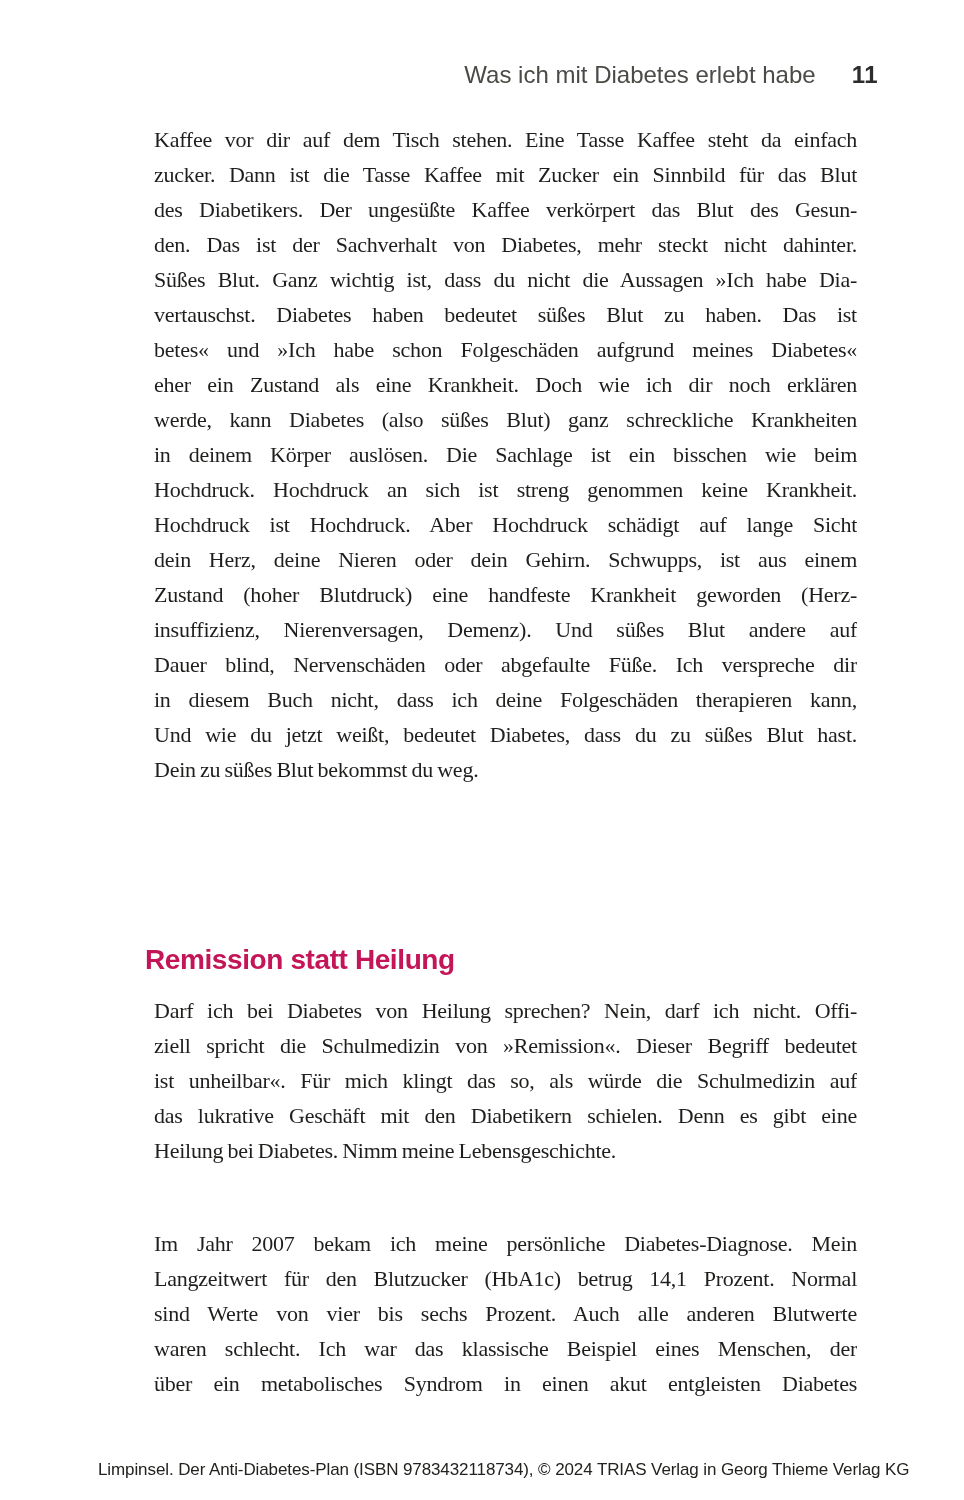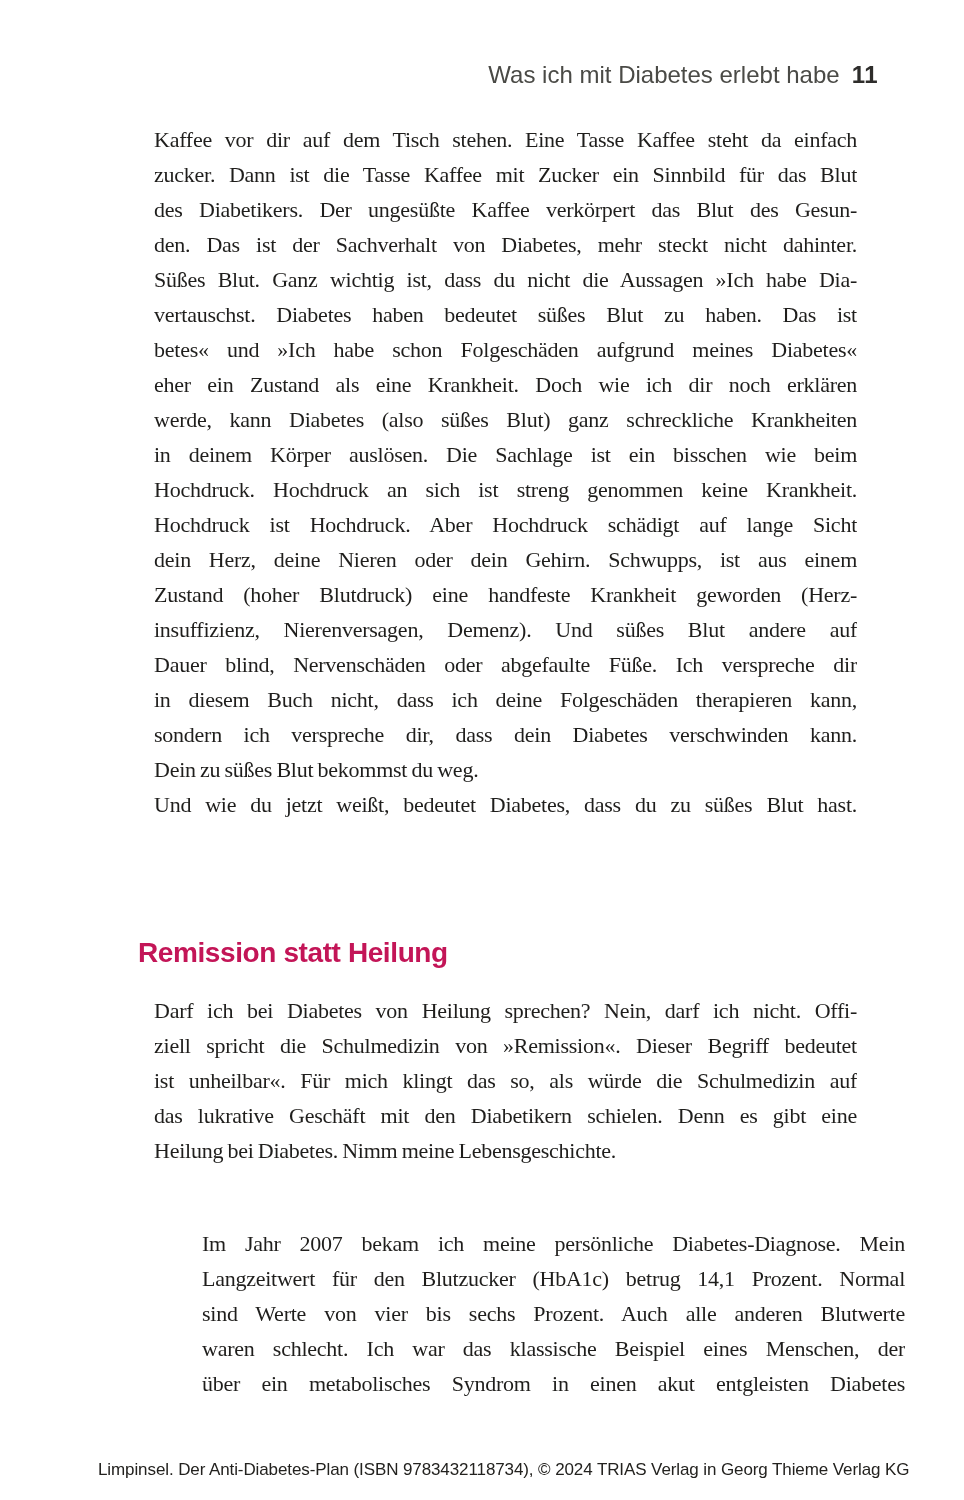--- a/index.html
+++ b/index.html
@@ -16,21 +16,21 @@
 
   
   .running-header {
     position: absolute;
     top: 60px;
     left: 137px;
     width: 741px;               
     display: flex;
     justify-content: flex-end;
     align-items: baseline;
-    gap: 12px;
+    gap: 36px;
     font-family: "Liberation Sans", sans-serif;
     font-size: 24px;
     line-height: 30px;
     color: var(--header, #4a4a46);
   }
   .page-number {
     font-weight: bold;
     color: #2e2d2b;
     letter-spacing: 0.5px;
   }
@@ -50,29 +50,29 @@
     text-align: justify;
     text-align-last: justify;
     white-space: normal;
     overflow: hidden;
   }
   .line-last {
     text-align-last: left;
   }
   #paragraph-1 { top: 122px; }
   #paragraph-2 { top: 993px; }
-  #paragraph-3 { top: 1226px; margin-left: 48px; }
+  #paragraph-3 { top: 1226px; }
 
   
   .section-heading {
     position: absolute;
     top: 931px;
     left: 137px;
     width: 703px;
-    margin: 1px;
+    margin: 8px;
     font-family: "Liberation Sans", sans-serif;
     font-weight: bold;
     font-size: 28px;
     line-height: 42px;
     letter-spacing: -0.4px;
     color: var(--accent, #c31557);
   }
 
   
   .page-footer {
@@ -108,23 +108,22 @@
       <div class="line">eher ein Zustand als eine Krankheit. Doch wie ich dir noch erklären</div>
       <div class="line">werde, kann Diabetes (also süßes Blut) ganz schreckliche Krankheiten</div>
       <div class="line">in deinem Körper auslösen. Die Sachlage ist ein bisschen wie beim</div>
       <div class="line">Hochdruck. Hochdruck an sich ist streng genommen keine Krankheit.</div>
       <div class="line">Hochdruck ist Hochdruck. Aber Hochdruck schädigt auf lange Sicht</div>
       <div class="line">dein Herz, deine Nieren oder dein Gehirn. Schwupps, ist aus einem</div>
       <div class="line">Zustand (hoher Blutdruck) eine handfeste Krankheit geworden (Herz-</div>
       <div class="line">insuffizienz, Nierenversagen, Demenz). Und süßes Blut andere auf</div>
       <div class="line">Dauer blind, Nervenschäden oder abgefaulte Füße. Ich verspreche dir</div>
       <div class="line">in diesem Buch nicht, dass ich deine Folgeschäden therapieren kann,</div>
-      <div class="line">sondern ich verspreche dir, dass dein Diabetes verschwinden kann.</div>
+      <div class="line">Und wie du jetzt weißt, bedeutet Diabetes, dass du zu süßes Blut hast.</div>
       <div class="line line-last">Dein zu süßes Blut bekommst du weg.</div>
-      <div class="line">Und wie du jetzt weißt, bedeutet Diabetes, dass du zu süßes Blut hast.</div>
     </div>
 
   <h2 class="section-heading">Remission statt Heilung</h2>
 
   <div class="para" id="paragraph-2">
       <div class="line">Darf ich bei Diabetes von Heilung sprechen? Nein, darf ich nicht. Offi-</div>
       <div class="line">ziell spricht die Schulmedizin von »Remission«. Dieser Begriff bedeutet</div>
       <div class="line">ist unheilbar«. Für mich klingt das so, als würde die Schulmedizin auf</div>
       <div class="line">das lukrative Geschäft mit den Diabetikern schielen. Denn es gibt eine</div>
       <div class="line line-last">Heilung bei Diabetes. Nimm meine Lebensgeschichte.</div>

